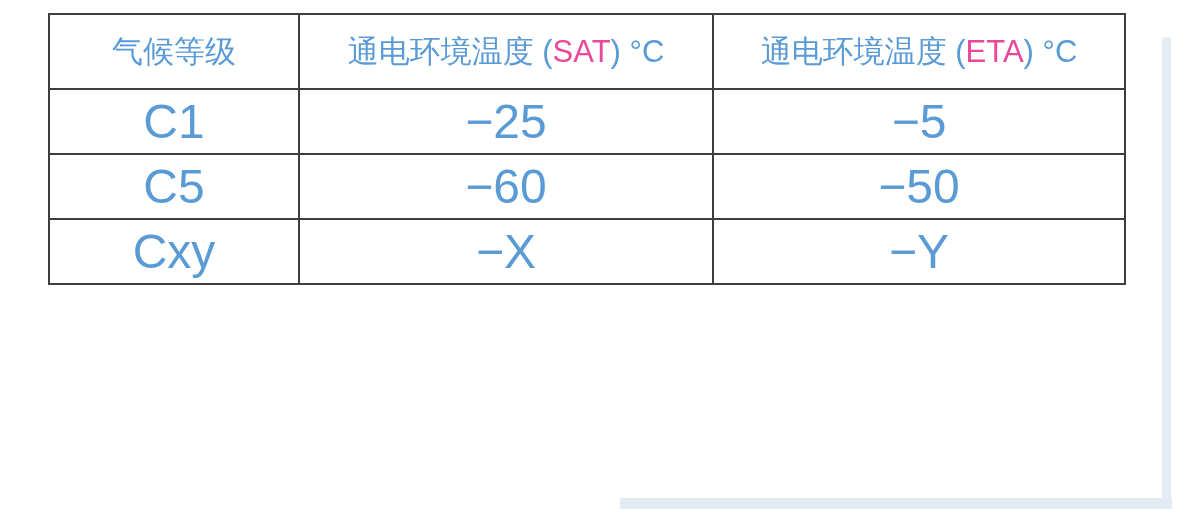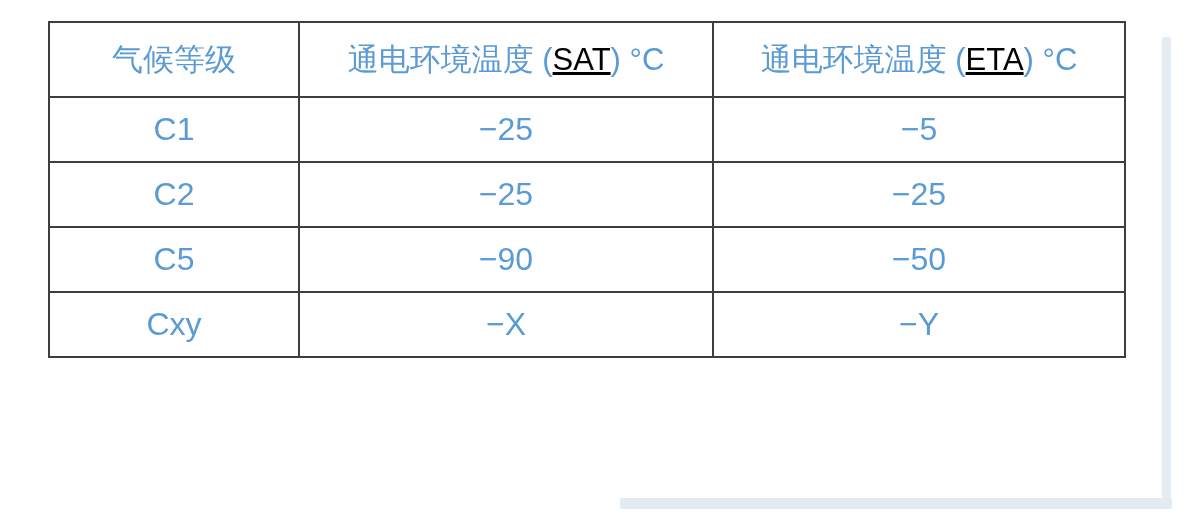--- a/index.html
+++ b/index.html
@@ -15,48 +15,46 @@
     background: #ffffff;
     overflow: hidden;
   }
   table.climate-table {
     position: absolute;
     left: 48px;
     top: 13px;
     width: 1076px;
     border-collapse: collapse;
     table-layout: fixed;
-    margin-top: 8px;
   }
   table.climate-table th,
   table.climate-table td {
     border: 2px solid #3e3e3e;
     text-align: center;
     vertical-align: middle;
     color: #5b9bd5;
     padding: 0;
     overflow: hidden;
     white-space: nowrap;
   }
   table.climate-table th {
     height: 73px;
     font-size: 31px;
     font-weight: normal;
   }
   table.climate-table td {
     height: 63px;
-    font-size: 32px;
+    font-size: 48px;
     font-weight: normal;
   }
   .col-grade { width: 250px; }
   .col-sat   { width: 414px; }
   .col-eta   { width: 412px; }
   .hl-red {
-    color: #000000;
-    text-decoration: underline;
+    color: #ec4899;
   }
   .v-scrollbar {
     position: absolute;
     left: 1162px;
     top: 37px;
     width: 9px;
     height: 471px;
     background: #e6ecf3;
     border-radius: 2px;
   }
@@ -94,27 +92,22 @@
         </th>
       </tr>
     </thead>
     <tbody>
       <tr>
         <td>C1</td>
         <td>−25</td>
         <td>−5</td>
       </tr>
       <tr>
-        <td>C2</td>
-        <td>−25</td>
-        <td>−25</td>
-      </tr>
-      <tr>
         <td>C5</td>
-        <td>−90</td>
+        <td>−60</td>
         <td>−50</td>
       </tr>
       <tr>
         <td>Cxy</td>
         <td>−X</td>
         <td>−Y</td>
       </tr>
     </tbody>
   </table>
 

